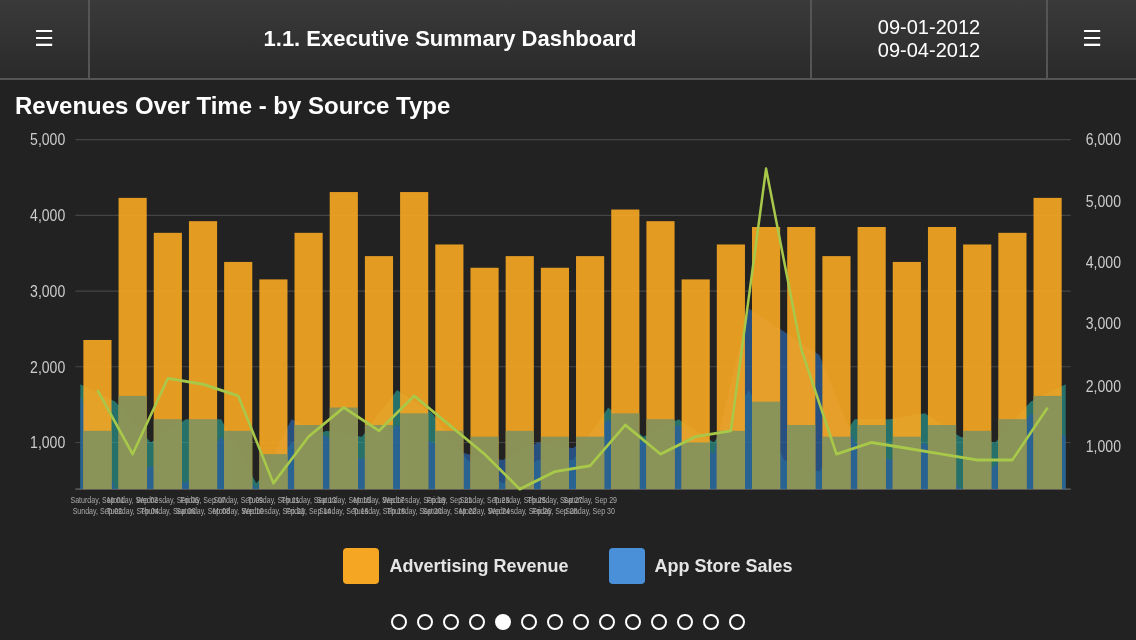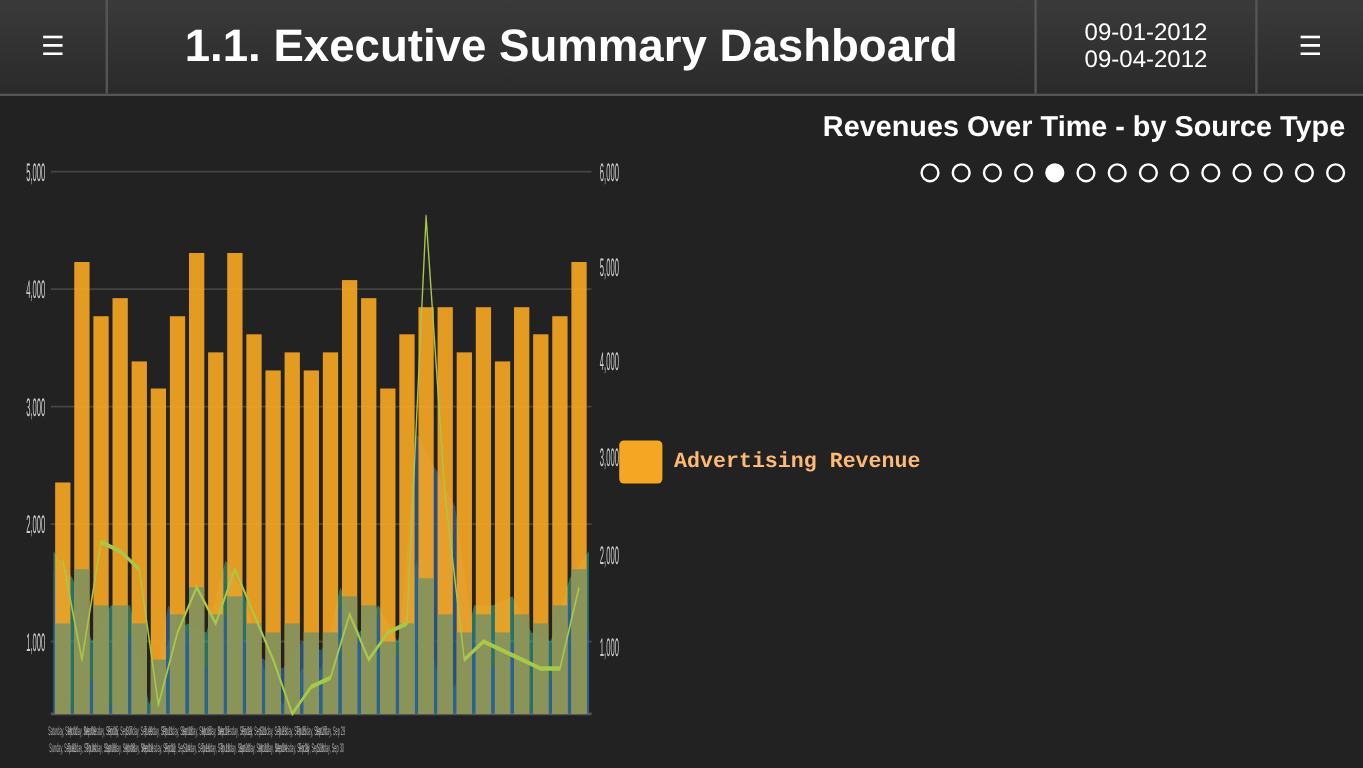--- a/index.html
+++ b/index.html
@@ -33,25 +33,25 @@
       line-height: 1;
     }
     .header-title-area {
       flex: 1;
       display: flex;
       align-items: center;
       justify-content: center;
     }
     .header-title {
       color: #fff;
-      font-size: 38px;
+      font-size: 22px;
       font-weight: bold;
     }
     .header-date-area {
-      width: 184px;
+      width: 236px;
       display: flex;
       flex-direction: column;
       align-items: center;
       justify-content: center;
       border-left: 2px solid #555;
       height: 100%;
     }
     .header-date {
       color: #fff;
       font-size: 20px;
@@ -69,34 +69,35 @@
       font-size: 22px;
     }
 
     
     .main-content {
       background: #222;
       padding: 12px 15px 0 15px;
       height: calc(640px - 80px);
       display: flex;
       flex-direction: column;
-      text-align: right;
     }
     .chart-title {
       color: #fff;
       font-size: 24px;
       font-weight: bold;
       margin-bottom: 8px;
     }
 
     
     .chart-container {
       flex: 1;
       position: relative;
       display: flex;
+      flex-direction: column;
+      gap: 16px;
     }
     .chart-svg-area {
       flex: 1;
       position: relative;
     }
     svg.chart {
       width: 100%;
       height: 100%;
     }
 
@@ -114,24 +115,23 @@
       display: flex;
       align-items: center;
       gap: 10px;
     }
     .legend-box {
       width: 36px;
       height: 36px;
       border-radius: 4px;
     }
     .legend-label {
-      color: #fdba74;
+      color: #e5e5e5;
       font-size: 18px;
       font-weight: bold;
-      font-family: Liberation Mono, monospace;
     }
 
     
     .pagination {
       display: flex;
       justify-content: center;
       gap: 10px;
       padding: 8px 0 10px 0;
     }
     .dot {
@@ -308,20 +308,24 @@
         <text x="572" y="322" fill="#aaa" font-size="7" text-anchor="middle">Saturday, Sep 29</text>
         <text x="572" y="331" fill="#aaa" font-size="7" text-anchor="middle">Sunday, Sep 30</text>
       </svg>
     </div>
 
     <div class="legend">
       <div class="legend-item">
         <div class="legend-box" style="background:#f5a623;"></div>
         <span class="legend-label">Advertising Revenue</span>
       </div>
+      <div class="legend-item">
+        <div class="legend-box" style="background:#4a90d9;"></div>
+        <span class="legend-label">App Store Sales</span>
+      </div>
     </div>
 
     <div class="pagination">
       <span class="dot"></span>
       <span class="dot"></span>
       <span class="dot"></span>
       <span class="dot"></span>
       <span class="dot active"></span>
       <span class="dot"></span>
       <span class="dot"></span>

